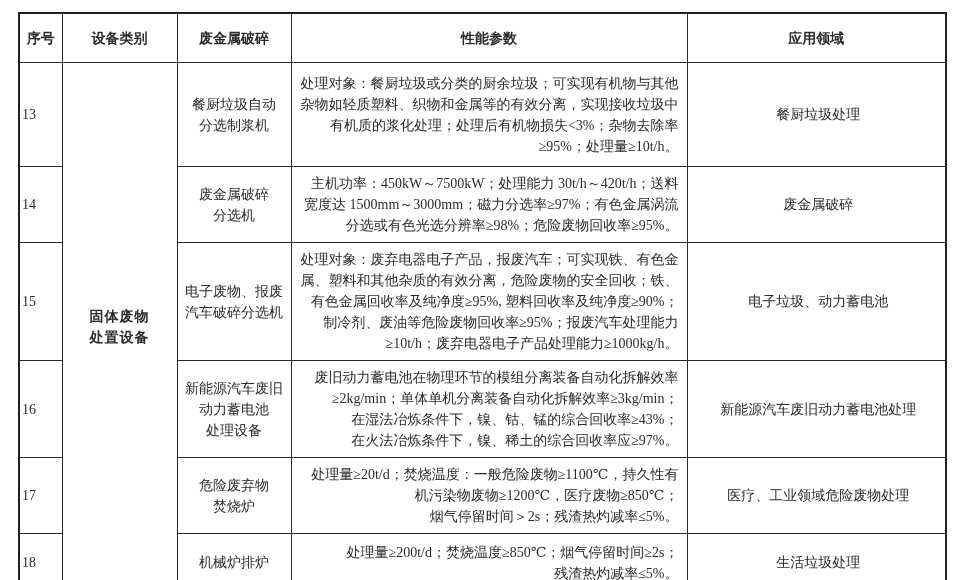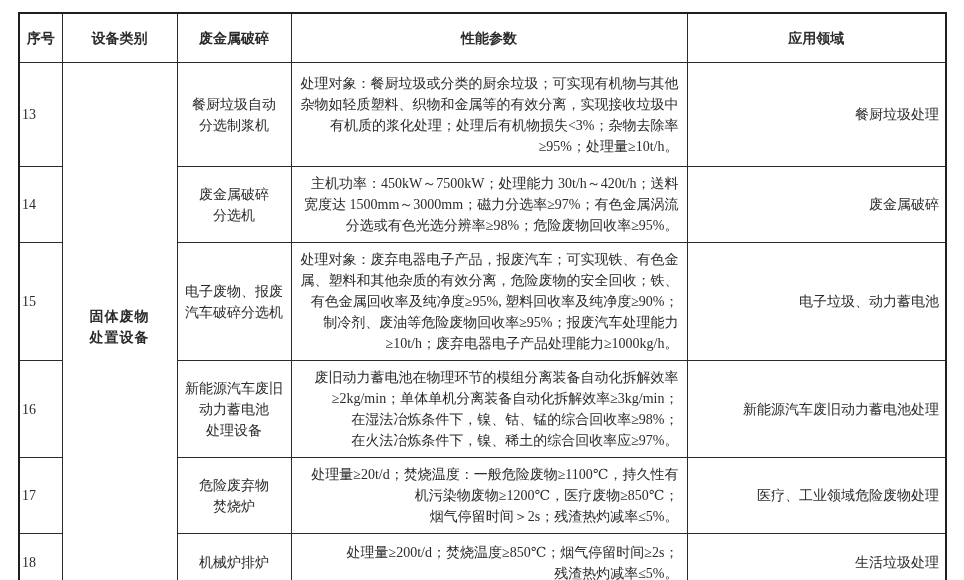--- a/index.html
+++ b/index.html
@@ -54,21 +54,21 @@
     text-align: center;
     padding: 4px 6px;
     margin-top: 23px;
   }
   td.c-params {
     text-align: right;
     padding: 6px 8px 6px 9px;
     vertical-align: middle;
   }
   td.c-app {
-    text-align: right;
+    text-align: center;
     padding: 4px 6px 4px 10px;
   }
 </style>
 </head>
 <body>
 
 <div class="page">
   <table class="spec-table">
     <colgroup>
       <col style="width:43px">
@@ -109,21 +109,21 @@
 汽车破碎分选机</td>
         <td class="c-params">处理对象：废弃电器电子产品，报废汽车；可实现铁、有色金属、塑料和其他杂质的有效分离，危险废物的安全回收；铁、有色金属回收率及纯净度≥95%, 塑料回收率及纯净度≥90%；制冷剂、废油等危险废物回收率≥95%；报废汽车处理能力≥10t/h；废弃电器电子产品处理能力≥1000kg/h。</td>
         <td class="c-app">电子垃圾、动力蓄电池</td>
       </tr>
       <tr style="height:94px">
         <td class="c-serial">16</td>
         <td class="c-name">新能源汽车废旧
 动力蓄电池
 处理设备</td>
         <td class="c-params">废旧动力蓄电池在物理环节的模组分离装备自动化拆解效率≥2kg/min；单体单机分离装备自动化拆解效率≥3kg/min；
-在湿法冶炼条件下，镍、钴、锰的综合回收率≥98%；
+在湿法冶炼条件下，镍、钴、锰的综合回收率≥43%；
 在火法冶炼条件下，镍、稀土的综合回收率应≥97%。</td>
         <td class="c-app">新能源汽车废旧动力蓄电池处理</td>
       </tr>
       <tr style="height:72px">
         <td class="c-serial">17</td>
         <td class="c-name">危险废弃物
 焚烧炉</td>
         <td class="c-params">处理量≥20t/d；焚烧温度：一般危险废物≥1100℃，持久性有机污染物废物≥1200℃，医疗废物≥850℃；
 烟气停留时间＞2s；残渣热灼减率≤5%。</td>
         <td class="c-app">医疗、工业领域危险废物处理</td>

